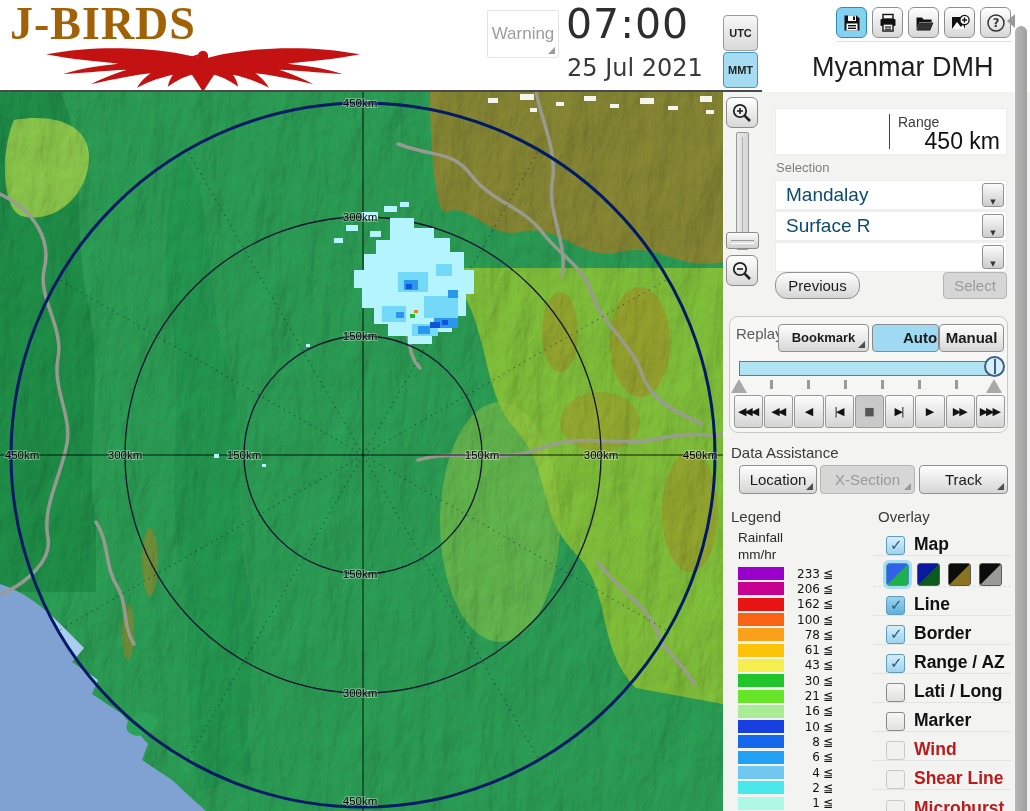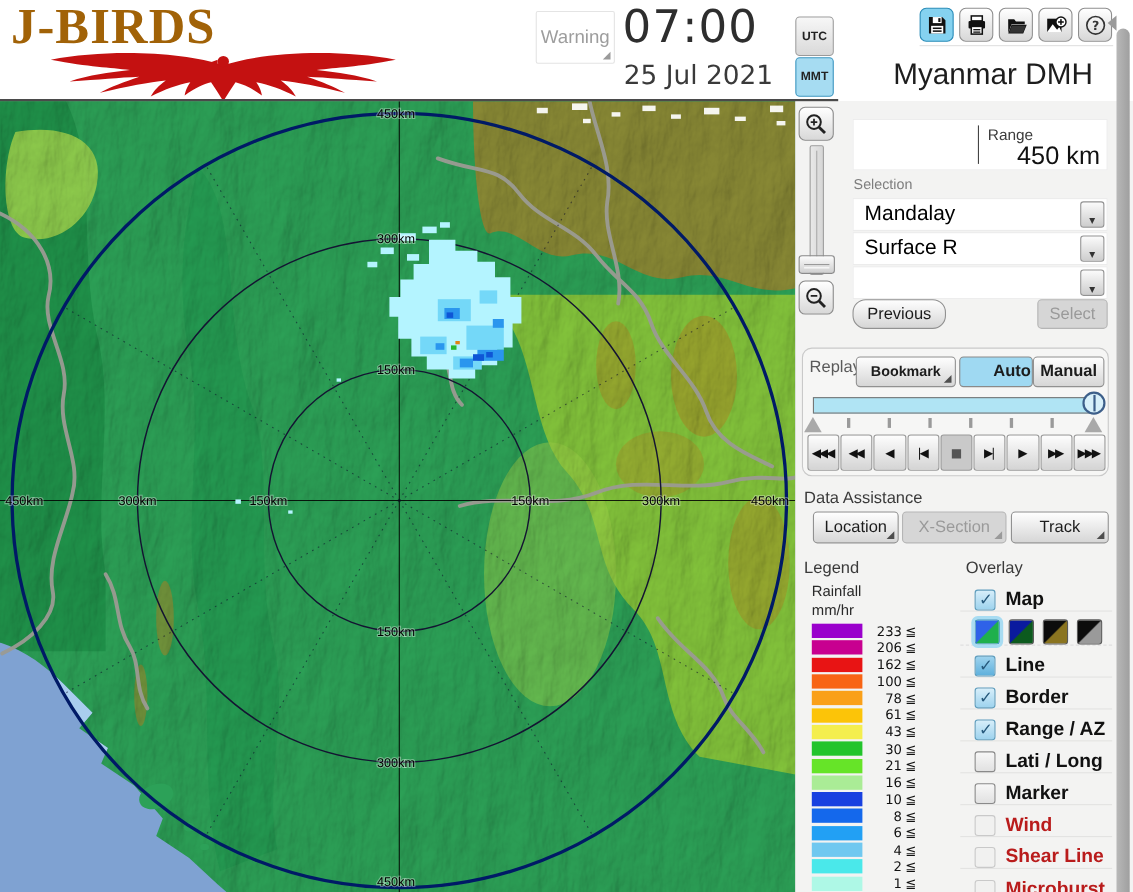--- a/index.html
+++ b/index.html
@@ -54,21 +54,21 @@
     background:linear-gradient(#fcfcfc,#cfcfcf); }
   .zoom-handle::after { content:""; position:absolute; left:4px; right:4px; top:7px; height:2px;
     border-top:1px solid #999; border-bottom:1px solid #fff; }
   
   .range-card { position:absolute; left:52px; top:16px; width:232px; height:47px; background:#fff; border:1px solid #ececec; }
   .range-split { position:absolute; left:113px; top:5px; bottom:5px; width:1px; background:#444; }
   .range-label { position:absolute; left:122px; top:5px; font-size:14px; color:#3c3c3c; }
   .range-value { position:absolute; right:6px; top:19px; font-size:23px; color:#111; }
   .selection-label { position:absolute; left:53px; top:68px; font-size:13px; color:#7e7e7e; }
   .sel-row { position:absolute; left:52px; width:232px; height:30px; background:#fff; border:1px solid #ececec;
-    font-size:19px; color:#000000; line-height:28px; padding-left:10px; }
+    font-size:19px; color:#0c4a6e; line-height:28px; padding-left:10px; }
   .dd-btn { position:absolute; right:2px; top:2px; width:22px; height:24px; border:1px solid #929292; border-radius:3px;
     background:linear-gradient(#fbfbfb,#cdcdcd); text-align:center; }
   .dd-btn::after { content:"▼"; font-family:"DejaVu Sans",sans-serif; font-size:7px; color:#333; line-height:24px; }
   .btn { border:1px solid #919191; border-radius:4px; background:linear-gradient(#fefefe,#d6d6d6);
     font-size:15px; color:#1c1c1c; text-align:center; position:absolute; }
   .btn.disabled { background:#d6d6d6; color:#9a9a9a; border-color:#b5b5b5; }
   .prev-btn { left:52px; top:180px; width:85px; height:27px; line-height:25px;border-radius:12px; }
   .select-btn { left:220px; top:180px; width:64px; height:27px; line-height:25px; }
   
   .replay-box { position:absolute; left:6px; top:224px; width:279px; height:117px; border:1px solid #c9c9c9; border-radius:9px; background:#f6f6f5; }

